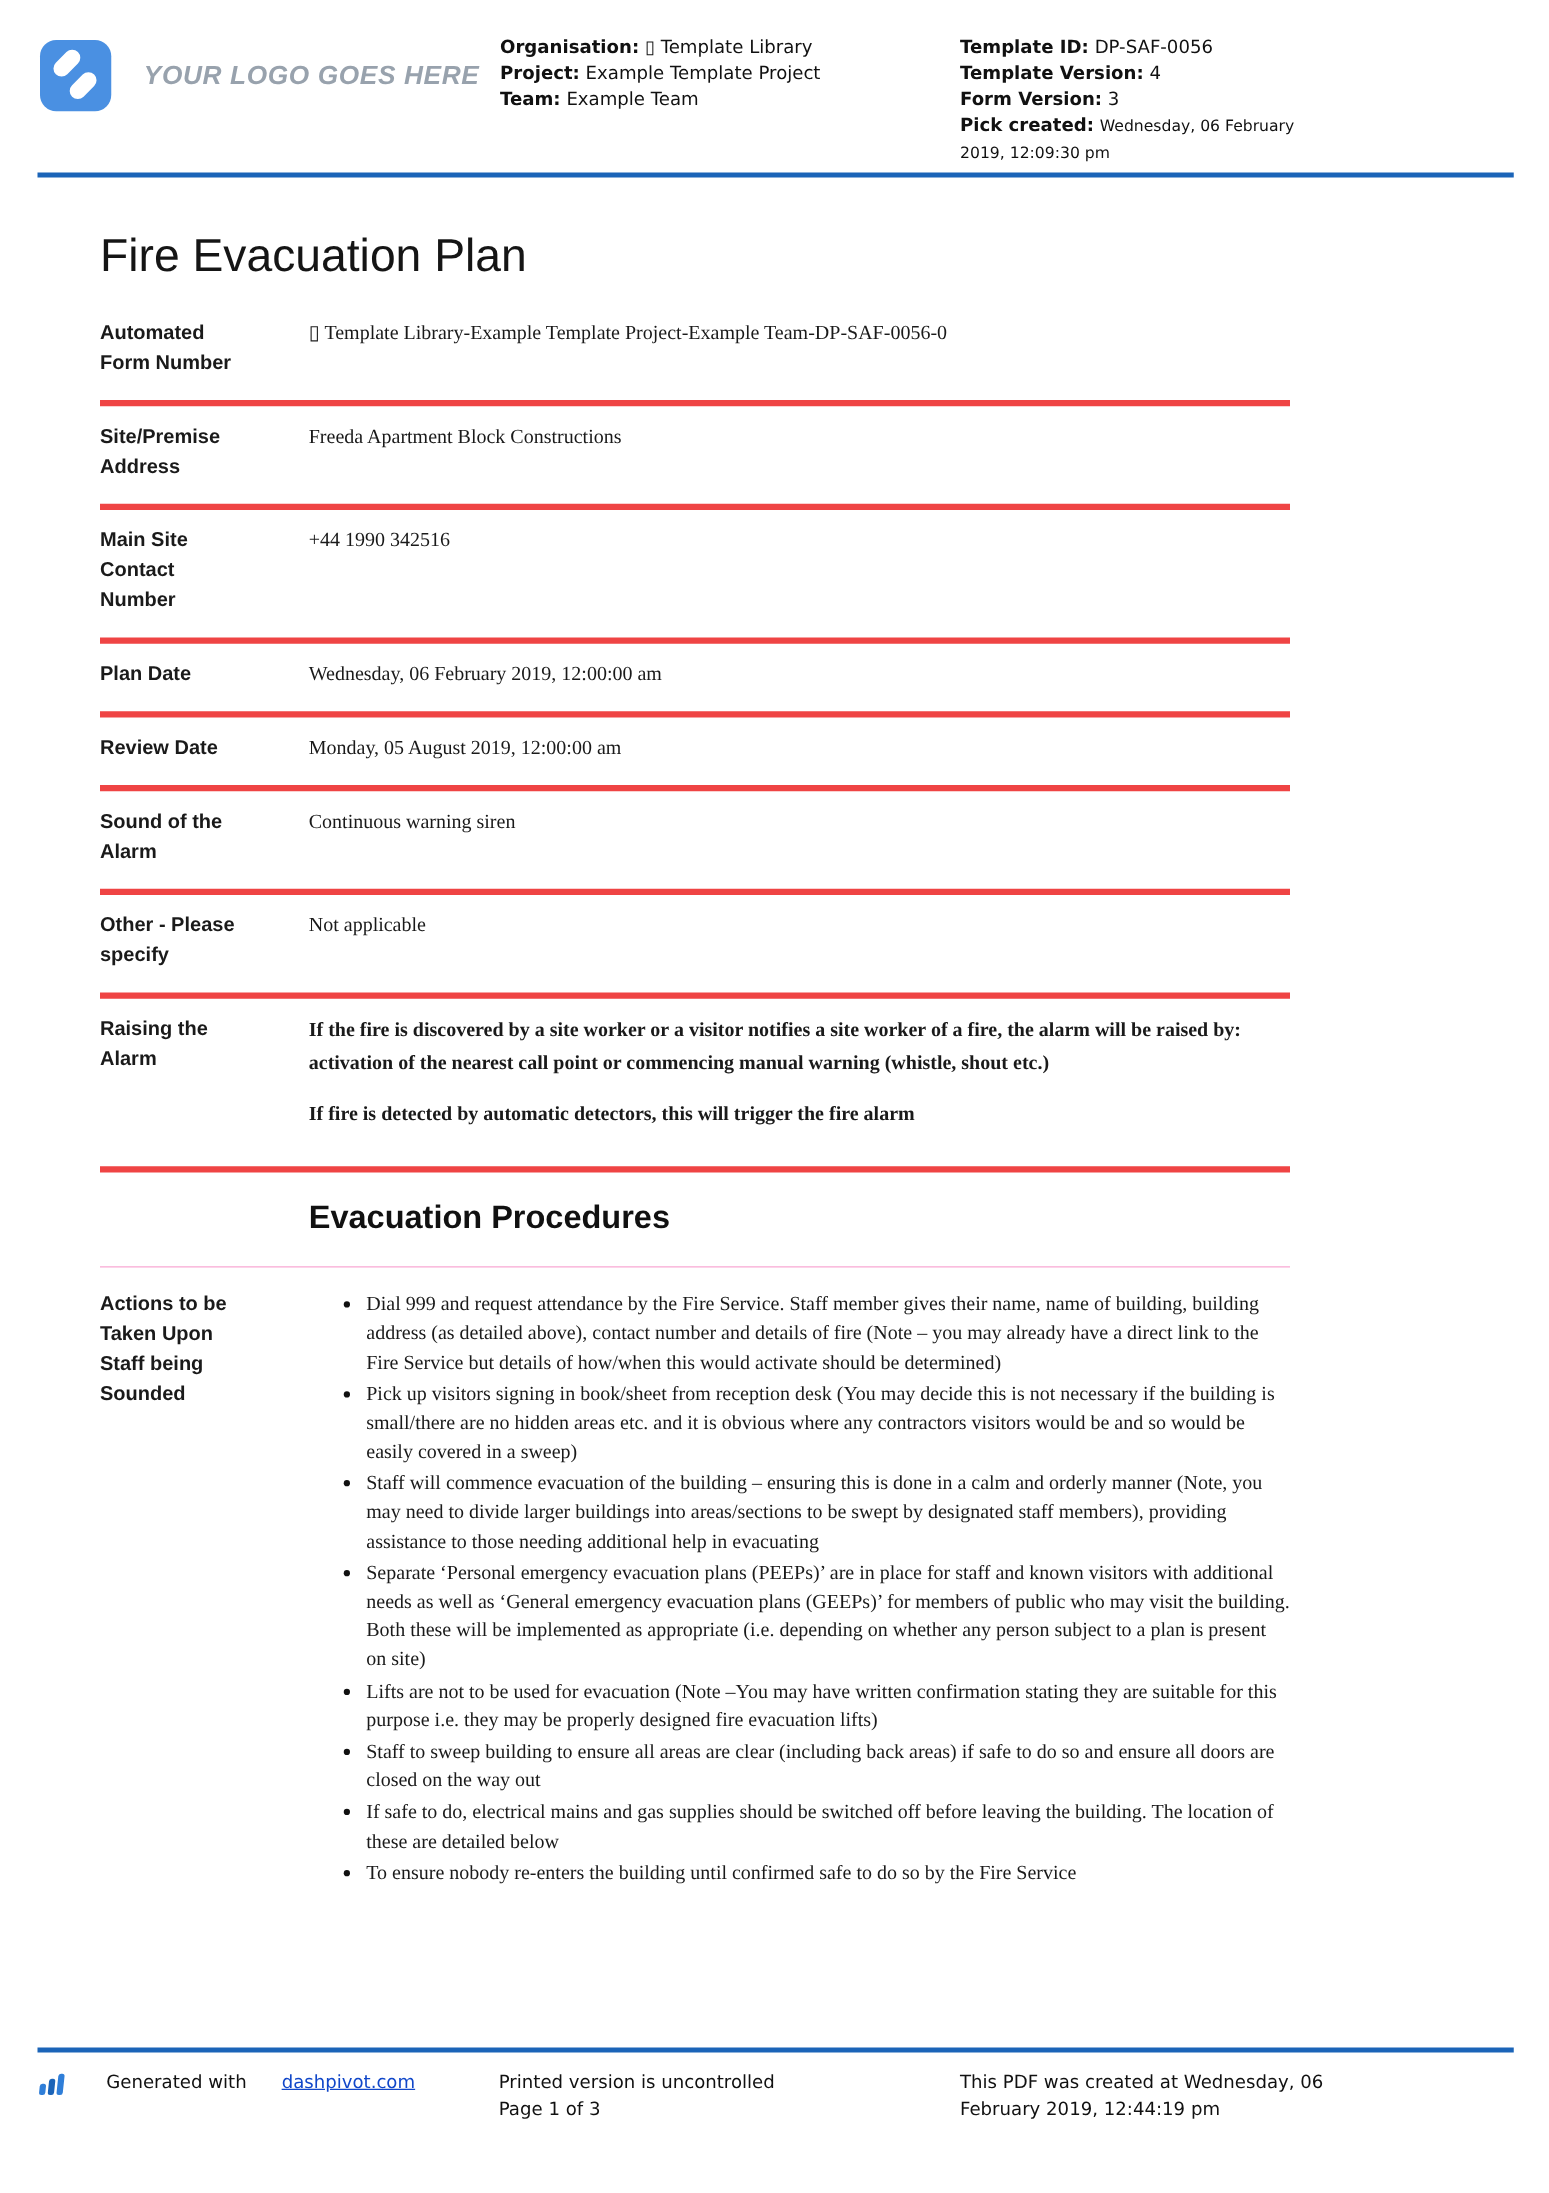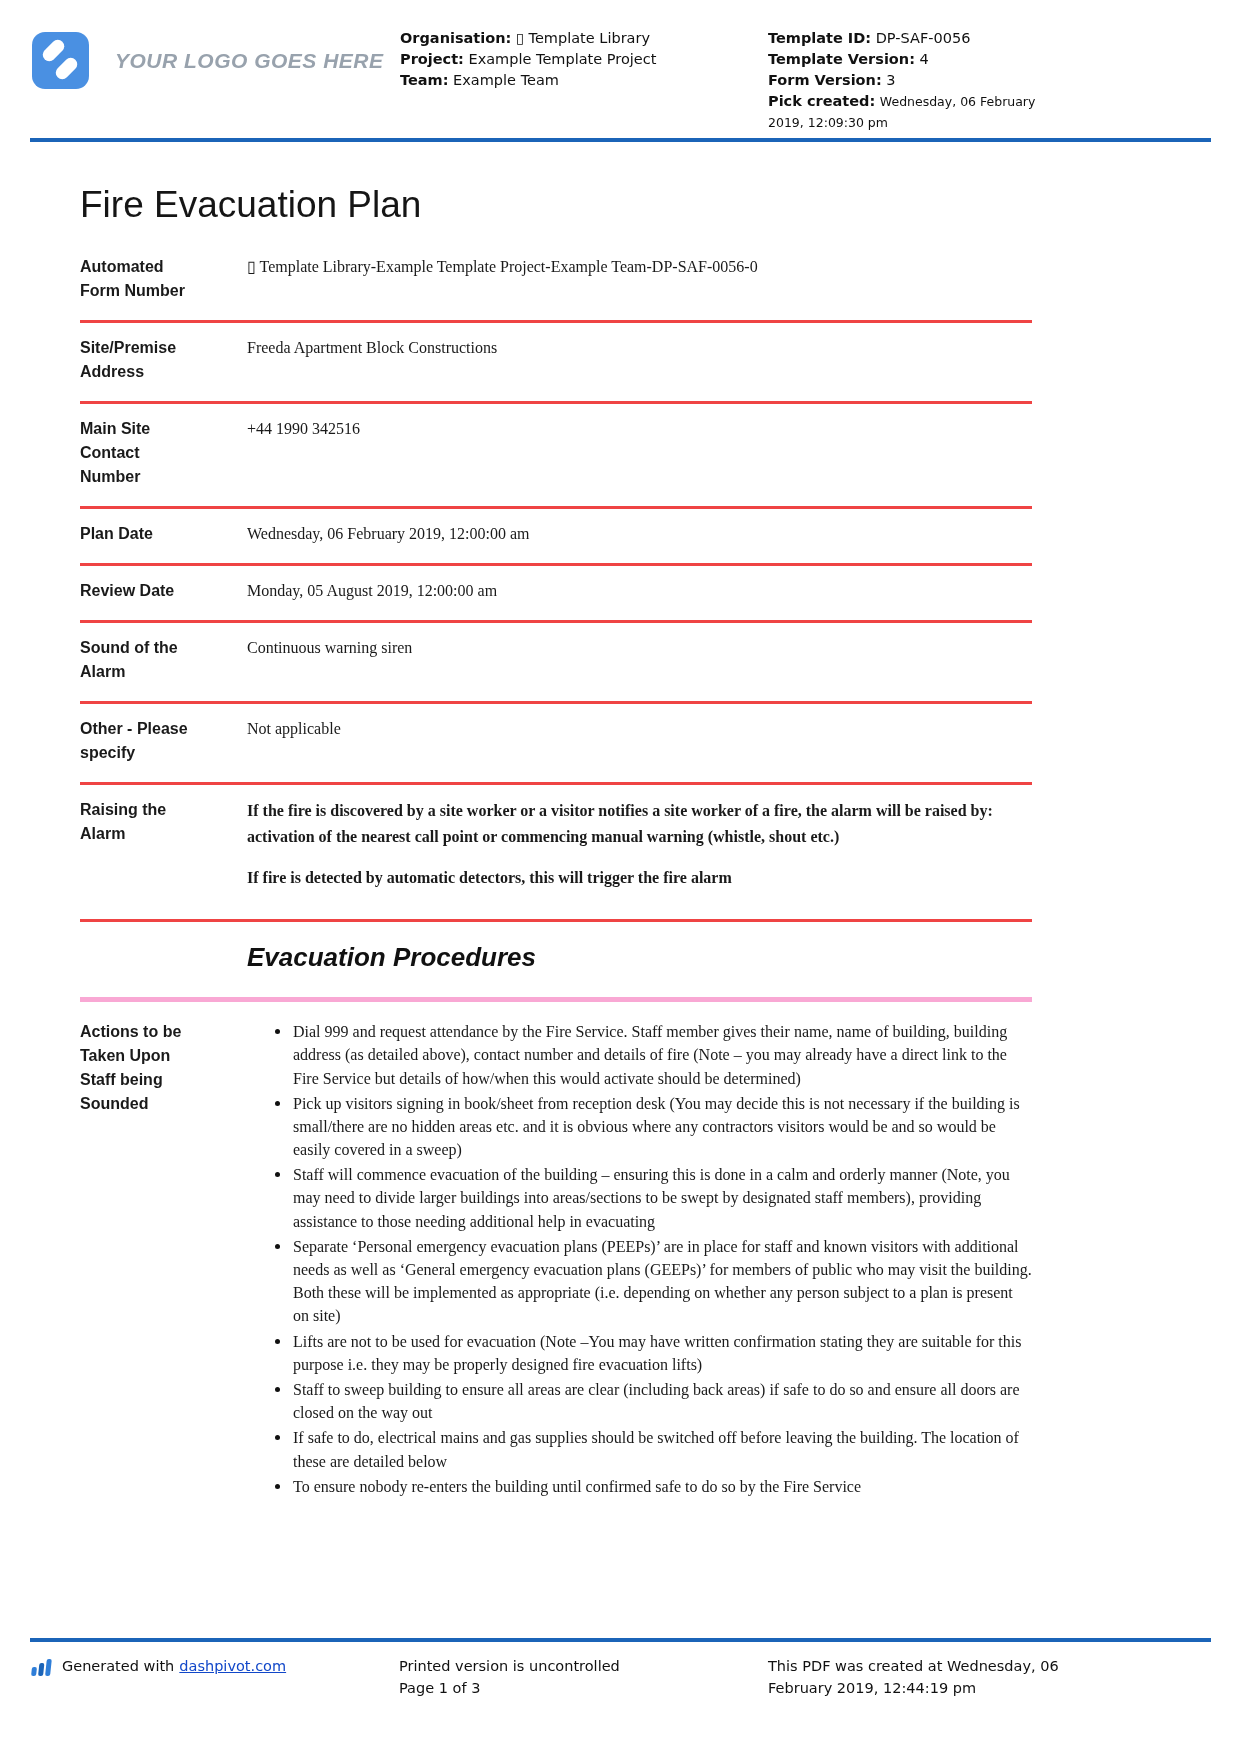--- a/index.html
+++ b/index.html
@@ -22,39 +22,39 @@
   .hline .small{font-size:12.5px;}
 
   .rule{position:absolute;left:30px;right:28px;height:4px;background:#1b64b8;}
   .rule-top{top:138px;}
   .rule-bottom{top:1638px;}
 
   
   main{position:absolute;top:142px;left:80px;width:952px;height:1494px;overflow:hidden;}
   h1{margin:42px 0 16px;font-size:37px;font-weight:400;color:#151515;}
 
-  .frow{display:flex;padding:13px 0 17px;border-bottom:3px solid #ef4444;}
+  .frow{display:flex;padding:13px 0 17px;border-bottom:5px solid #ef4444;}
   .flabel{width:120px;margin-right:47px;flex:0 0 auto;font-weight:700;font-size:16px;line-height:1.5;}
   .fvalue{flex:1;font-size:16px;line-height:1.5;font-family:Liberation Serif, serif;}
   .raising .fvalue p{margin:0;font-weight:700;line-height:1.65;}
   .raising .fvalue p + p{margin-top:14px;}
   .raising{padding-bottom:28px;}
 
-  .section-head-row{border-bottom:5px solid #f9a8d4;padding:20px 0 24px 167px;font-style:italic;}
+  .section-head-row{border-bottom:1px solid #f9a8d4;padding:20px 0 24px 167px;}
   .section-head-row h2{margin:0;font-size:26px;font-weight:700;color:#111;}
 
   .actions{border-bottom:none;padding-top:18px;}
   .actions ul{margin:0;padding:0 0 0 27px;list-style:none;}
   .actions li{position:relative;padding-left:19px;margin-bottom:2px;font-size:16px;line-height:1.45;}
   .actions li::before{content:"";position:absolute;left:1px;top:9px;width:5px;height:5px;border-radius:50%;background:#111;}
 
   
   footer{position:absolute;top:1656px;left:32px;right:30px;
          font-family:"DejaVu Sans",sans-serif;font-size:14.5px;line-height:1.5;color:#111;}
-  .f-left{position:absolute;left:0;top:0;display:flex;align-items:center;white-space:nowrap;}
+  .f-left{position:absolute;left:0;top:0;display:flex;align-items:center;white-space:nowrap;gap:23px;}
   .dp-icon{display:inline-flex;align-items:flex-end;height:18px;margin-right:9px;transform:skewX(-6deg);}
   .dp-icon i{display:block;width:5px;margin-right:2px;border-radius:2px;background:#2f7ed8;}
   .dp-icon i:nth-child(1){height:9px;}
   .dp-icon i:nth-child(2){height:13px;background:#1b64b8;}
   .dp-icon i:nth-child(3){height:17px;}
   .f-left a{color:#1147c9;text-decoration:underline;margin-left:5px;}
   .f-center{position:absolute;left:367px;top:0;width:340px;}
   .f-right{position:absolute;left:736px;top:0;width:300px;}
 </style>
 </head>

